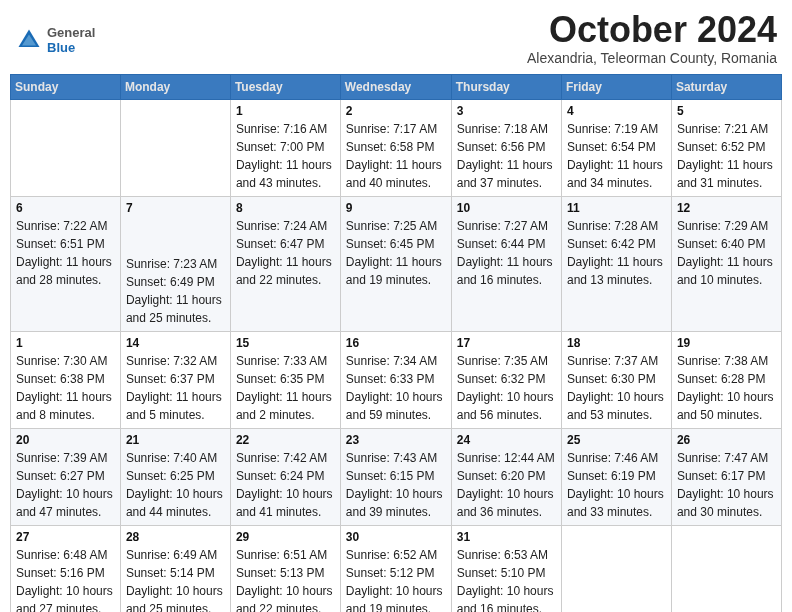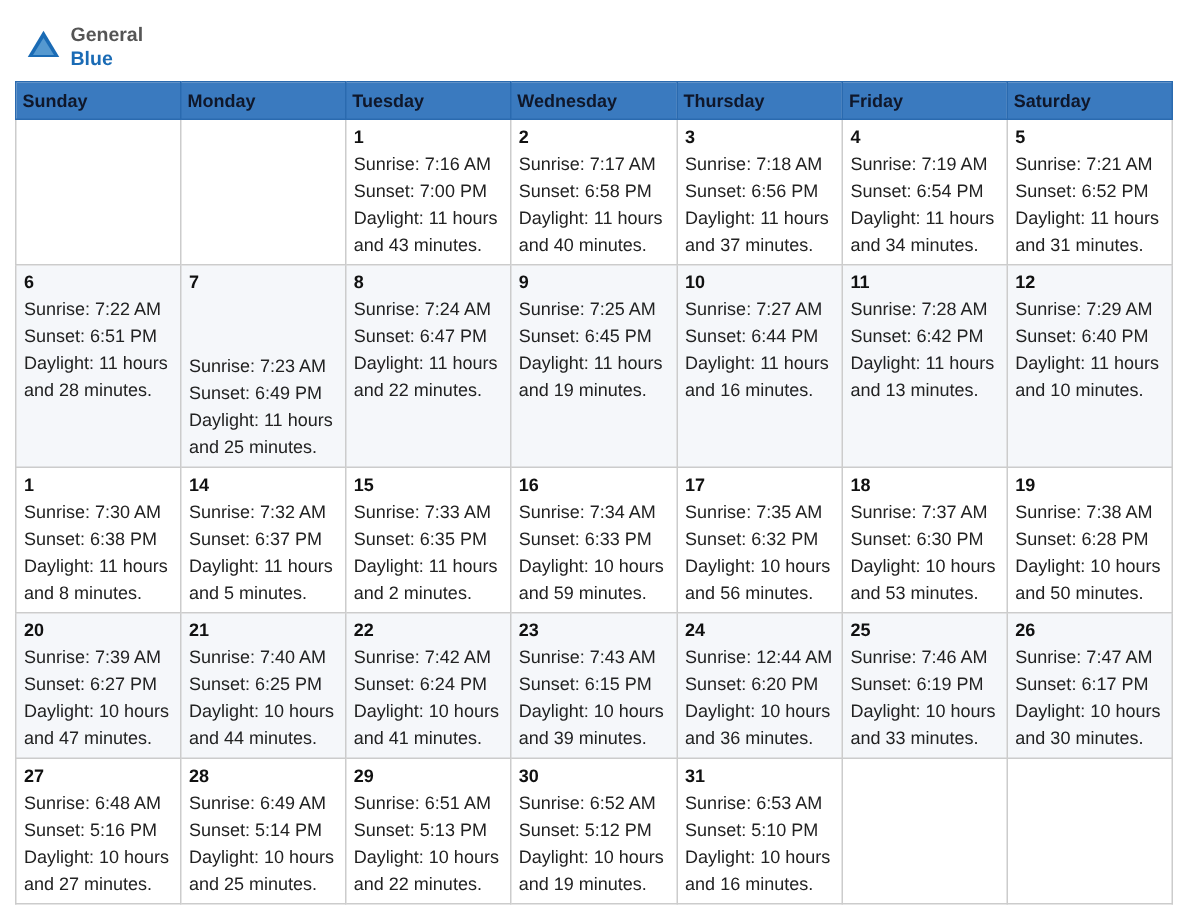--- a/index.html
+++ b/index.html
@@ -49,21 +49,21 @@
       font-size: 14px;
       color: #444;
     }
     .calendar {
       width: 100%;
       border-collapse: collapse;
       font-size: 11px;
     }
     .calendar th {
       background-color: #3a7abf;
-      color: #0f172a;
+      color: #e5e5e5;
       padding: 5px 4px;
       text-align: left;
       font-size: 12px;
       font-weight: bold;
       border: 1px solid #2a6aaf;
     }
     .calendar td {
       border: 1px solid #ccc;
       padding: 4px 5px;
       vertical-align: top;
@@ -97,20 +97,24 @@
   <div class="logo">
     <svg class="logo-icon" viewBox="0 0 40 40" xmlns="http://www.w3.org/2000/svg">
       <polygon points="20,5 35,30 5,30" fill="#1a6bb5"></polygon>
       <polygon points="20,12 30,28 10,28" fill="#5599d0"></polygon>
     </svg>
     <div class="logo-text">
       <span class="general">General</span>
       <span class="blue">Blue</span>
     </div>
   </div>
+  <div class="title-section">
+    <div class="month-title">October 2024</div>
+    <div class="location">Alexandria, Teleorman County, Romania</div>
+  </div>
 </div>
 
 <table class="calendar">
   <thead>
     <tr>
 
     <th>Sunday</th>
         <th>Monday</th>
         <th>Tuesday</th>
         <th>Wednesday</th>

